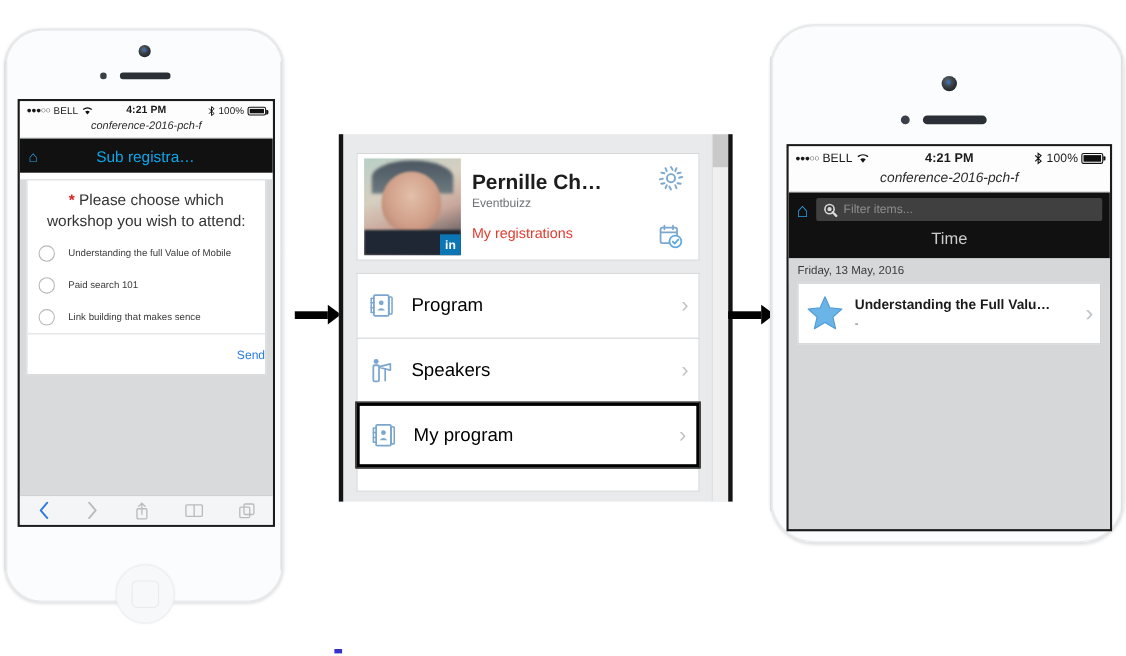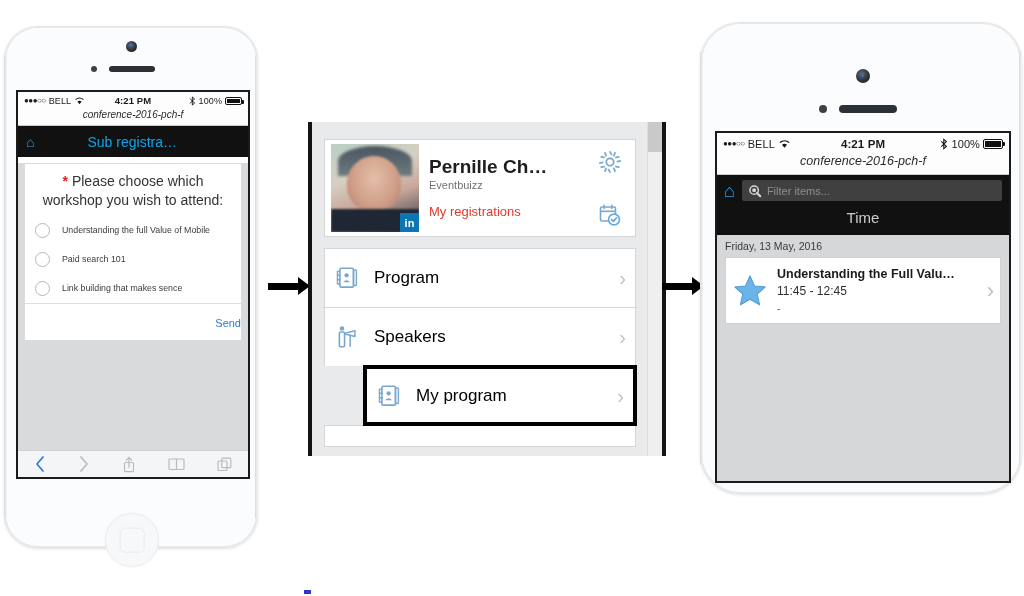--- a/index.html
+++ b/index.html
@@ -82,21 +82,21 @@
   .pname{font-size:19px;font-weight:bold;color:#1d1d1d;line-height:1.1;white-space:nowrap;overflow:hidden;}
   .porg{font-size:11px;color:#6f7275;margin-top:2px;}
   .pregs{font-size:13px;color:#e23b2e;margin-top:13px;}
   .profacts{width:34px;flex:0 0 auto;display:flex;flex-direction:column;justify-content:space-between;
             align-items:center;height:78px;padding-right:2px;}
 
   .menulist{position:absolute;left:12px;right:26px;top:126px;bottom:0;}
   .mrow{background:#fff;border:1px solid #d4d6d8;border-bottom:none;height:59px;
         display:flex;align-items:center;padding:0 9px;box-sizing:border-box;gap:12px;}
   .mrow:last-child{border-bottom:1px solid #d4d6d8;}
-  .mrow.sel{border:3px solid #000;box-shadow:0 0 0 1px #000;z-index:4;position:relative;margin-left:40px;}
+  .mrow.sel{border:3px solid #000;box-shadow:0 0 0 1px #000;z-index:4;position:relative;}
   .mlabel{flex:1;font-size:17px;color:#000000;}
   .chev{color:#c0c2c4;font-size:20px;font-weight:300;line-height:1;}
 
   
   .p3-header{background:#111;padding:5px 7px 0 7px;}
   .p3-top{display:flex;align-items:center;gap:7px;}
   .filterbox{flex:1;background:#404040;height:21px;border-radius:2px;display:flex;align-items:center;
              gap:5px;padding:0 6px;box-sizing:border-box;}
   .filterbox .ph{color:#8e8e8e;font-size:11px;}
   .p3-tabs{display:flex;}
@@ -348,21 +348,20 @@
 
       <div class="p3-body" style="padding:0;">
         <div class="daylabel">Friday, 13 May, 2016</div>
         <div style="padding:0 8px;">
           <div class="sesscard">
             <svg width="36" height="36" viewBox="0 0 24 24">
               <path d="M12 1.9 L15.0 8.6 L22.2 9.3 L16.8 14.1 L18.4 21.2 L12 17.5 L5.6 21.2 L7.2 14.1 L1.8 9.3 L9.0 8.6 Z" fill="#6ab4e8" stroke="#4f9cd6" stroke-width="0.7" stroke-linejoin="round"></path>
             </svg>
             <div class="sess-meta">
               <div class="sess-title">Understanding the Full Valu…</div>
-              <div class="sess-time">11:45 - 12:45</div>
               <div class="sess-sub">-</div>
             </div>
             <span class="chev" style="font-size:22px;align-self:center;">›</span>
           </div>
         </div>
       </div>
     </div>
   </div>
 
   <div class="tinymark" style="left:304px;top:590px;"></div>

